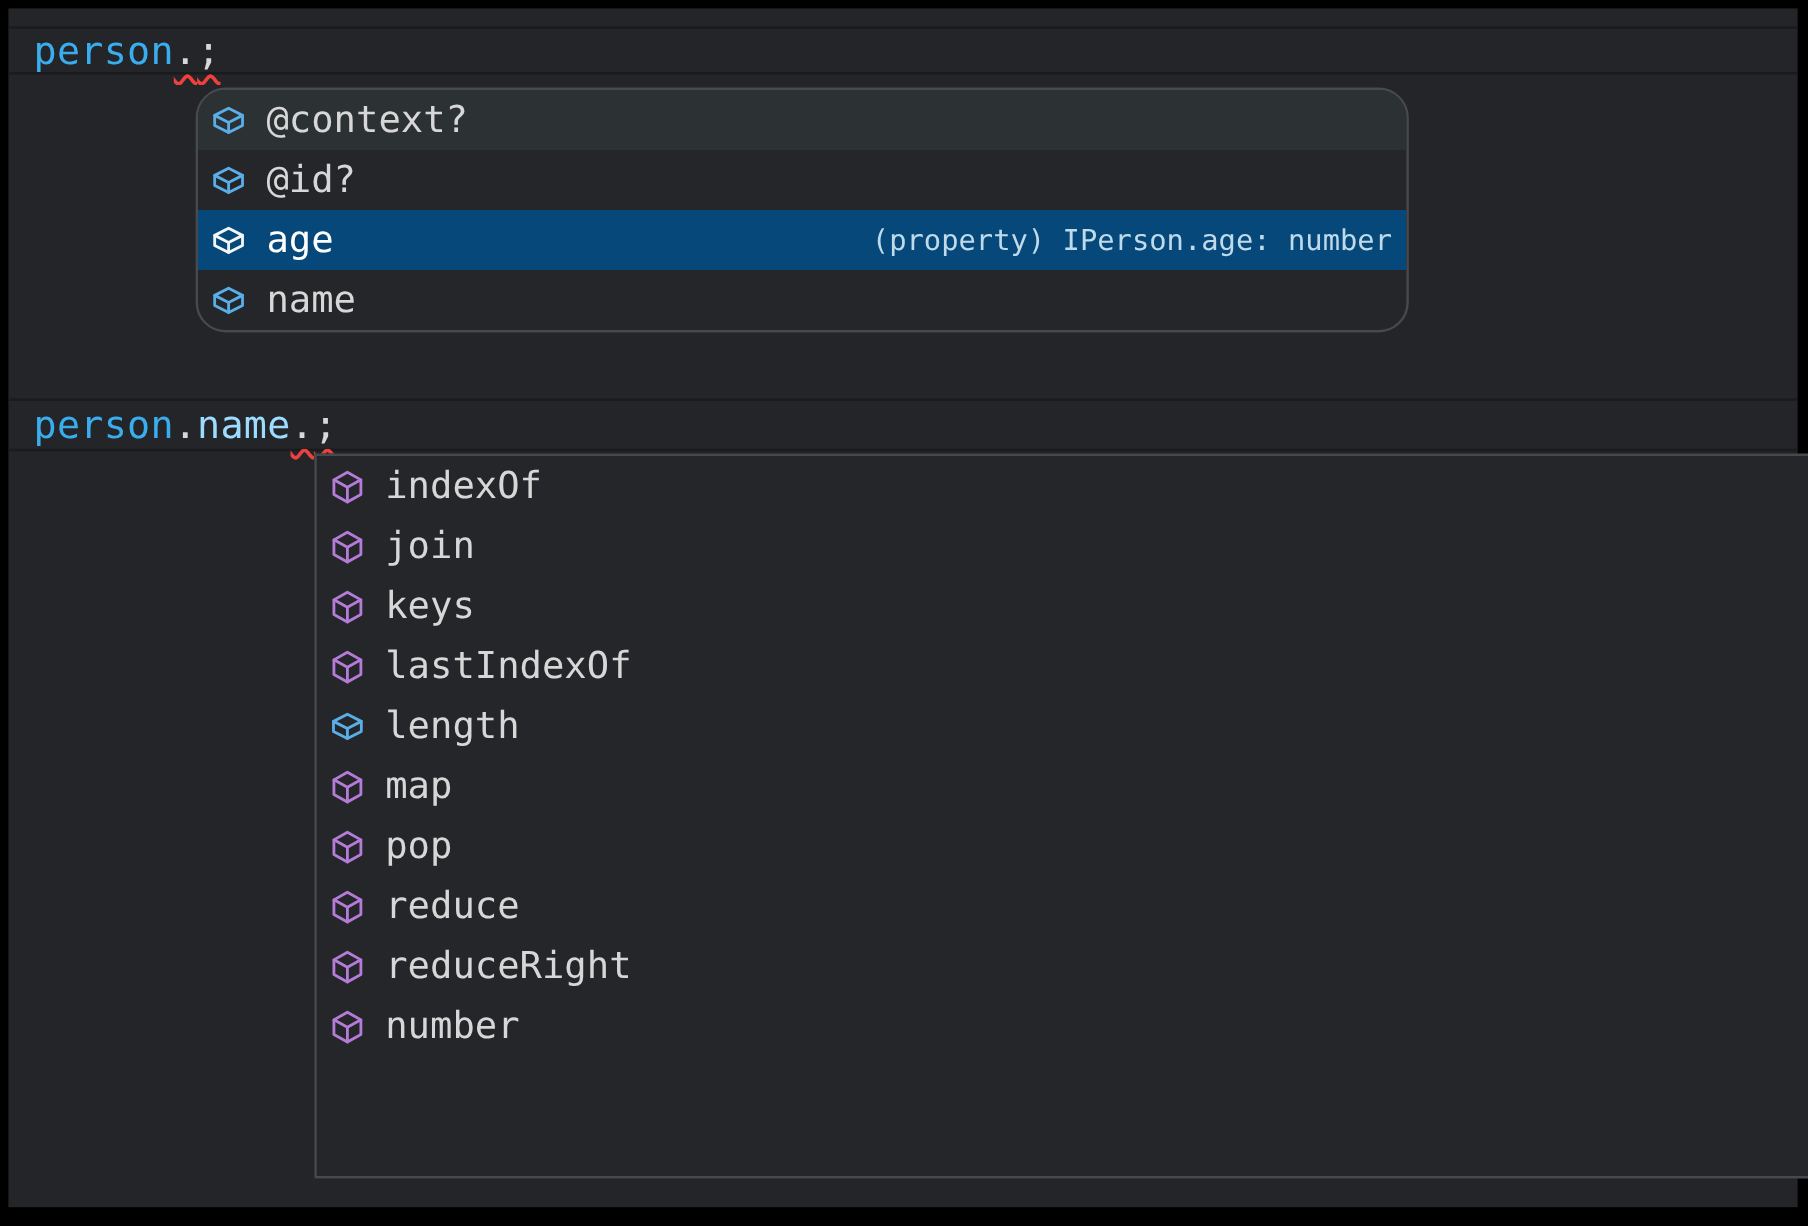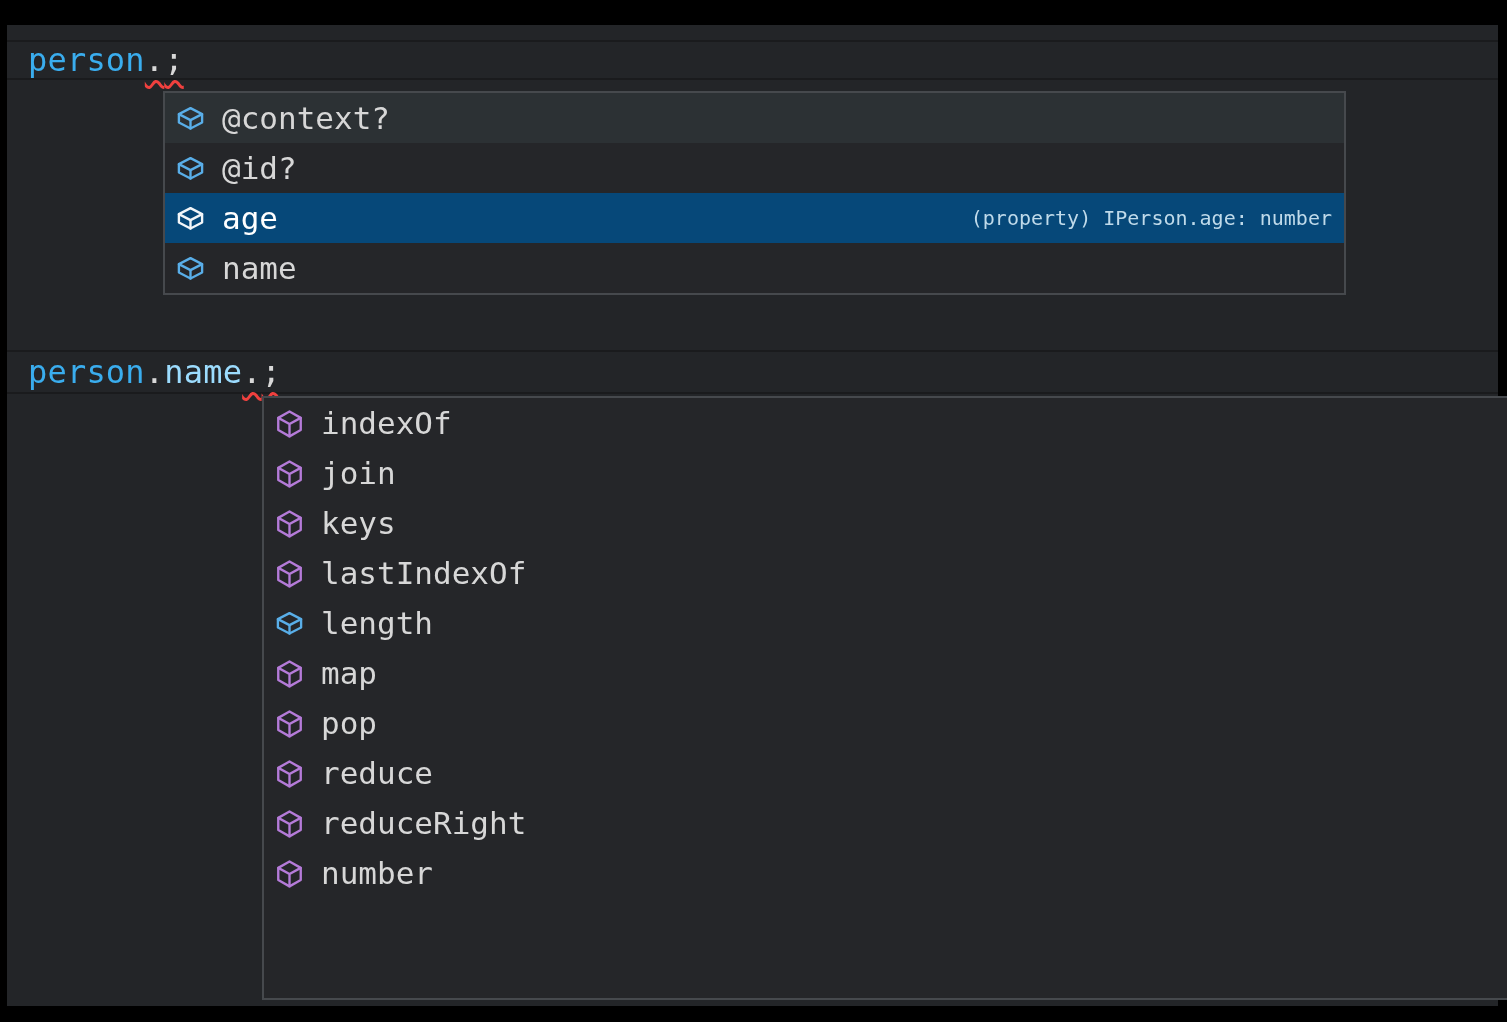--- a/index.html
+++ b/index.html
@@ -11,21 +11,20 @@
     height: 1022px;
     background: var(--frame-bg, #000);
     overflow: hidden;
     font-family: "DejaVu Sans Mono", "Liberation Mono", monospace;
   }
 
   .editor {
     position: absolute;
     left: 7px; top: 7px; right: 9px; bottom: 16px;
     background: var(--editor-bg, #232528);
-    margin-top: 18px;
   }
 
   
   .code-line {
     position: absolute;
     left: 0; right: 0;
     border-top: 2px solid var(--line-border, #1a1b1d);
     border-bottom: 2px solid var(--line-border, #1a1b1d);
     display: flex;
     align-items: center;
@@ -46,21 +45,21 @@
     text-underline-offset: 9px;
   }
 
   
   .suggest-widget {
     position: absolute;
     background: var(--widget-bg, #252629);
     border: 2px solid var(--widget-border, #46494d);
     overflow: hidden;
   }
-  .suggest-widget.widget1 { left: 156px; top: 66px;  width: 1183px; height: 204px; }
+  .suggest-widget.widget1 { left: 156px; top: 66px;  width: 1011px; height: 204px; border-radius: 25px; }
   .suggest-widget.widget2 { left: 255px; top: 371px; width: 1274px; height: 604px; }
 
   .suggest-row {
     height: 50px;
     display: flex;
     align-items: center;
     padding: 0 12px 0 11px;
     color: var(--item-text, #d7d7d7);
     font-size: 31px;
     cursor: pointer;
@@ -79,21 +78,21 @@
   }
   .kind-icon svg { width: 100%; height: 100%; display: block; }
   .kind-icon.field  { color: var(--icon-field,  #59aee8); }
   .kind-icon.method { color: var(--icon-method, #b57bd9); }
   .suggest-row.selected .kind-icon { color: var(--icon-selected, #f2f6f9); }
 
   .row-label { white-space: pre; }
 
   .row-detail {
     margin-left: auto;
-    font-size: 20px;
+    font-size: 24px;
     color: var(--detail-text, #bfdaea);
     white-space: pre;
     overflow: hidden;
     padding-left: 20px;
   }
 </style>
 </head>
 <body>
 
 <div class="frame">

